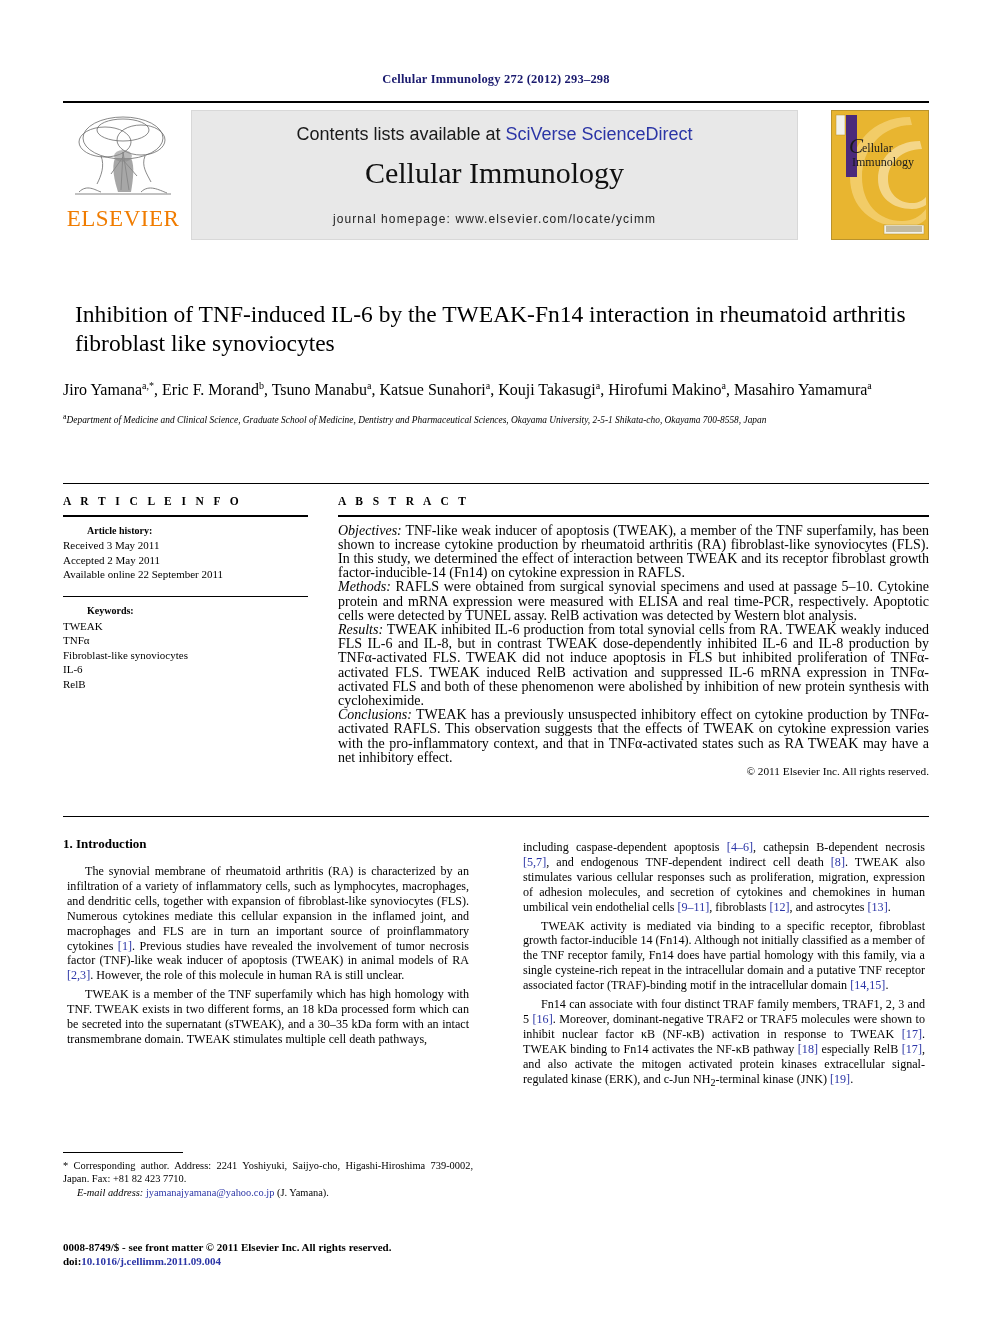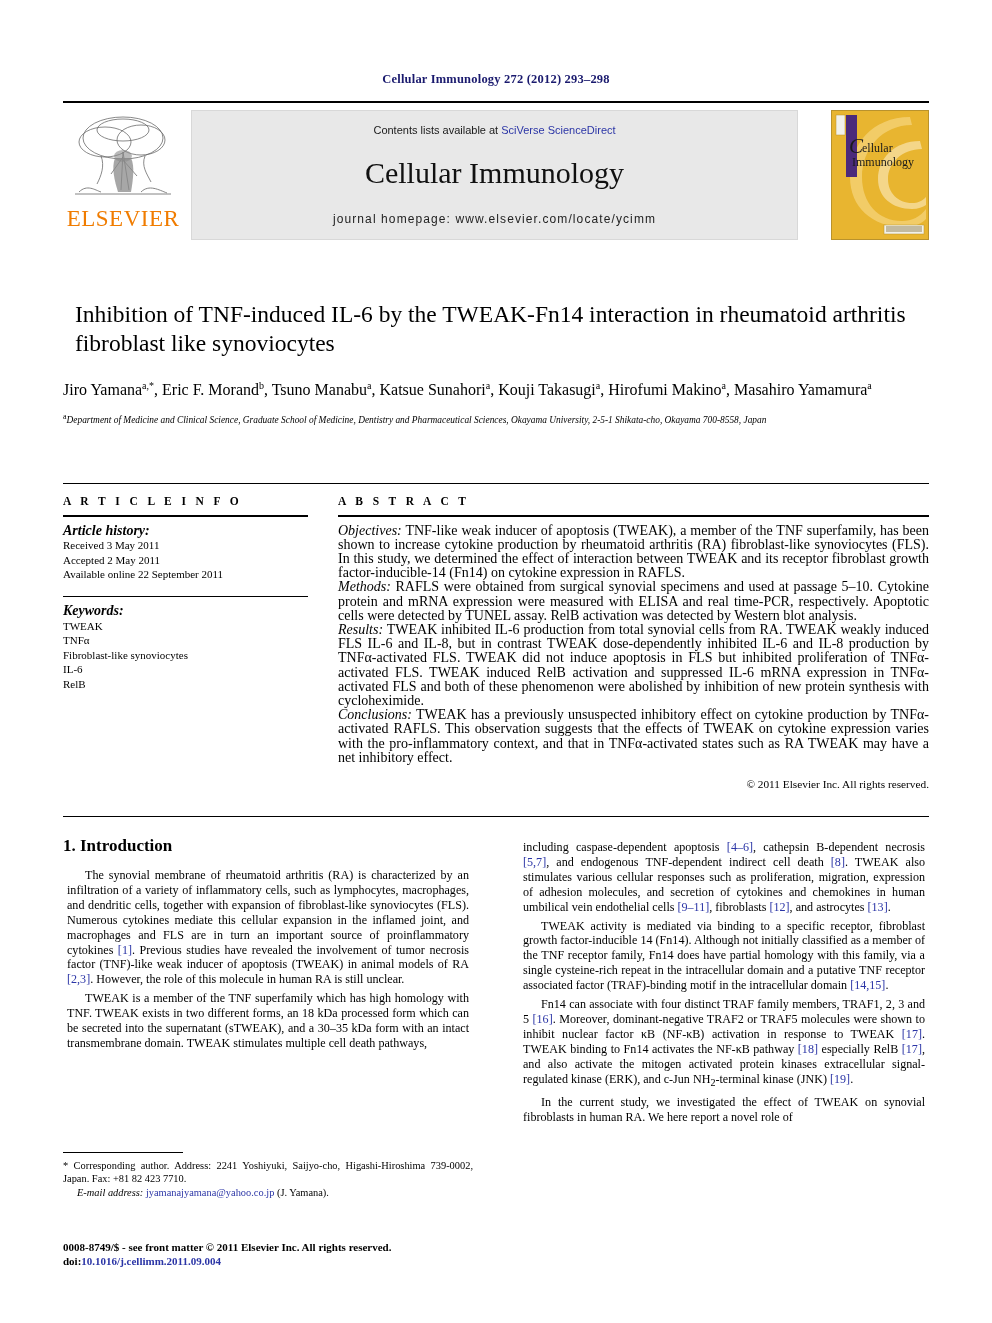--- a/index.html
+++ b/index.html
@@ -84,21 +84,21 @@
     background: #e8e8e8;
     border: 1px solid #d8d8d8;
   }
   .contents-line {
     position: absolute;
     top: 13px;
     left: 0;
     width: 605px;
     text-align: center;
     font-family: "Liberation Sans", sans-serif;
-    font-size: 11px;
+    font-size: 18px;
     color: #1a1a1a;
   }
   .contents-line .sd-link {
     color: #2b35a6;
   }
   .journal-name {
     position: absolute;
     top: 45px;
     left: 0;
     width: 605px;
@@ -198,38 +198,37 @@
     height: 1.6px;
     background: #000;
     margin-bottom: 7px;
   }
   .hr-gap {
     height: 1.6px;
     background: #000;
     margin: 14px 0 7px 0;
   }
   .info-label {
-    font-style: italic;
     font-weight: bold;
-    font-size: 14px;
+    font-size: 10px;
     line-height: 14.5px;
+    margin-left: 24px;
   }
   .info-line {
     font-size: 11px;
     line-height: 14.5px;
   }
   .abs-para {
     font-size: 14px;
     line-height: 14.2px;
     text-align: justify;
     margin: 0 0 0 0;
   }
   .abs-para em { font-style: italic; }
   .copyright {
-    margin-top: 13px;
     font-size: 11.3px;
     text-align: right;
   }
 
   
   .body-rule {
     position: absolute;
     left: 63px;
     top: 816px;
     width: 866px;
@@ -245,21 +244,21 @@
   }
   .bcol {
     position: absolute;
     top: 0;
     width: 410px;
   }
   .bcol.left { left: 0; }
   .bcol.right { left: 456px; }
   .sec-title {
     font-family: "Liberation Serif", serif;
-    font-size: 17px;
+    font-size: 13px;
     font-weight: bold;
     margin: 0 0 12px 0;
   }
   .btext {
     font-size: 12.1px;
     line-height: 14.9px;
     text-align: justify;
     margin: 4px;
     text-indent: 18px;
     hyphens: auto;
@@ -413,21 +412,20 @@
   <div class="body-cols">
     <div class="bcol left">
       <h2 class="sec-title">1. Introduction</h2>
       <p class="btext">The synovial membrane of rheumatoid arthritis (RA) is characterized by an infiltration of a variety of inflammatory cells, such as lymphocytes, macrophages, and dendritic cells, together with expansion of fibroblast-like synoviocytes (FLS). Numerous cytokines mediate this cellular expansion in the inflamed joint, and macrophages and FLS are in turn an important source of proinflammatory cytokines <span class="cit">[1]</span>. Previous studies have revealed the involvement of tumor necrosis factor (TNF)-like weak inducer of apoptosis (TWEAK) in animal models of RA <span class="cit">[2,3]</span>. However, the role of this molecule in human RA is still unclear.</p>
       <p class="btext">TWEAK is a member of the TNF superfamily which has high homology with TNF. TWEAK exists in two different forms, an 18 kDa processed form which can be secreted into the supernatant (sTWEAK), and a 30–35 kDa form with an intact transmembrane domain. TWEAK stimulates multiple cell death pathways,</p>
     </div>
     <div class="bcol right">
       <p class="btext" style="text-indent:0">including caspase-dependent apoptosis <span class="cit">[4–6]</span>, cathepsin B-dependent necrosis <span class="cit">[5,7]</span>, and endogenous TNF-dependent indirect cell death <span class="cit">[8]</span>. TWEAK also stimulates various cellular responses such as proliferation, migration, expression of adhesion molecules, and secretion of cytokines and chemokines in human umbilical vein endothelial cells <span class="cit">[9–11]</span>, fibroblasts <span class="cit">[12]</span>, and astrocytes <span class="cit">[13]</span>.</p>
       <p class="btext">TWEAK activity is mediated via binding to a specific receptor, fibroblast growth factor-inducible 14 (Fn14). Although not initially classified as a member of the TNF receptor family, Fn14 does have partial homology with this family, via a single cysteine-rich repeat in the intracellular domain and a putative TNF receptor associated factor (TRAF)-binding motif in the intracellular domain <span class="cit">[14,15]</span>.</p>
       <p class="btext">Fn14 can associate with four distinct TRAF family members, TRAF1, 2, 3 and 5 <span class="cit">[16]</span>. Moreover, dominant-negative TRAF2 or TRAF5 molecules were shown to inhibit nuclear factor κB (NF-κB) activation in response to TWEAK <span class="cit">[17]</span>. TWEAK binding to Fn14 activates the NF-κB pathway <span class="cit">[18]</span> especially RelB <span class="cit">[17]</span>, and also activate the mitogen activated protein kinases extracellular signal-regulated kinase (ERK), and c-Jun NH<sub>2</sub>-terminal kinase (JNK) <span class="cit">[19]</span>.</p>
-      <p class="btext">In the current study, we investigated the effect of TWEAK on synovial fibroblasts in human RA. We here report a novel role of</p>
     </div>
   </div>
 
   <div class="footnote">
     <div class="fn-rule"></div>
     <p class="fn-text">* Corresponding author. Address: 2241 Yoshiyuki, Saijyo-cho, Higashi-Hiroshima 739-0002, Japan. Fax: +81 82 423 7710.</p>
     <p class="fn-email"><em>E-mail address:</em> <span class="mail">jyamanajyamana@yahoo.co.jp</span> <span>(J. Yamana).</span></p>
   </div>
 
   <div class="imprint">

